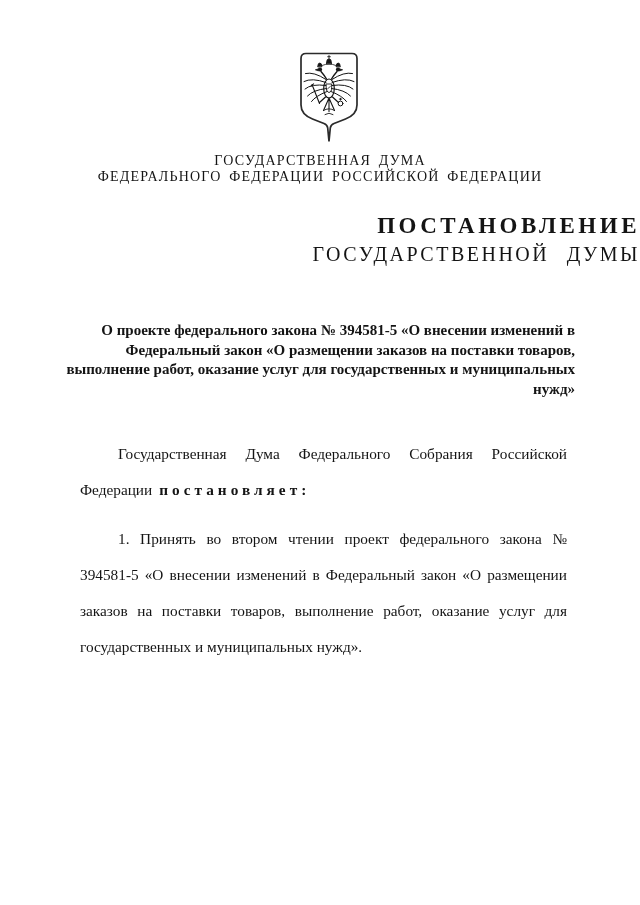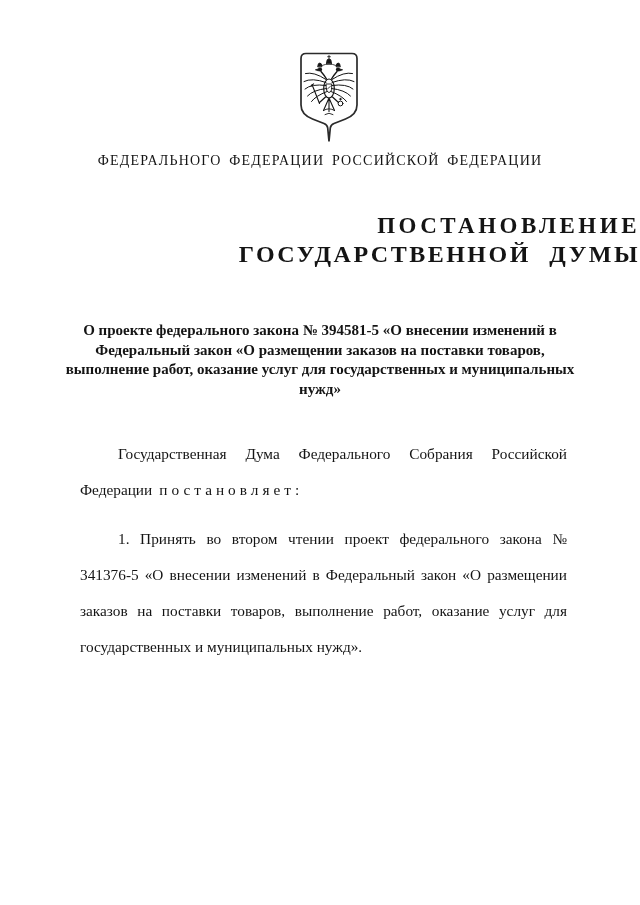--- a/index.html
+++ b/index.html
@@ -37,50 +37,50 @@
     width: 640px;
     text-align: right;
   }
   .title-main {
     font-size: 23px;
     font-weight: bold;
     letter-spacing: 3.5px;
     line-height: 31px;
   }
   .title-sub {
-    font-size: 24px;
-    font-weight: bold;
+    font-size: 20px;
+    font-weight: normal;
     letter-spacing: 2.5px;
     word-spacing: 10px;
     line-height: 26px;
   }
   .subject {
     position: absolute;
     top: 321px;
     left: 65px;
     width: 510px;
-    text-align: center;
+    text-align: right;
     font-weight: bold;
     font-size: 15px;
     line-height: 19.5px;
   }
   .para {
     position: absolute;
     left: 80px;
     width: 487px;
     text-align: justify;
     font-size: 15.3px;
     line-height: 36px;
     text-indent: 38px;
     margin: 0;
   }
   .para-1 { top: 436px; }
   .para-2 { top: 521px; }
   .resolves {
-    font-weight: normal;
+    font-weight: bold;
     letter-spacing: 4px;
     margin-left: 7px;
     margin-top: 28px;
   }
 </style>
 </head>
 <body>
 
 <div class="page">
 
@@ -129,27 +129,28 @@
         <circle cx="43.5" cy="51.5" r="2.4" stroke-width="1"></circle>
         <path d="M43.5,48 V46.2 M42.3,47.1 H44.7" stroke-width="0.9"></path>
 
         <path d="M32,46 L26.5,58.5 M32,46.5 L32,59.5 M32,46 L37.5,58.5" stroke-width="1.1"></path>
         <path d="M26.5,58.5 Q32,55 37.5,58.5 M28,62.5 Q32,59.8 36,62.5" stroke-width="0.9"></path>
       </g>
     </svg>
   </div>
 
   <div class="org-header">
+    <div>ГОСУДАРСТВЕННАЯ ДУМА</div>
     <div>ФЕДЕРАЛЬНОГО ФЕДЕРАЦИИ РОССИЙСКОЙ ФЕДЕРАЦИИ</div>
   </div>
 
   <div class="title-block">
     <div class="title-main">ПОСТАНОВЛЕНИЕ</div>
     <div class="title-sub">ГОСУДАРСТВЕННОЙ ДУМЫ</div>
   </div>
 
   <div class="subject">О проекте федерального закона № 394581-5 «О внесении изменений в Федеральный закон «О размещении заказов на поставки товаров, выполнение работ, оказание услуг для государственных и муниципальных нужд»</div>
 
   <p class="para para-1"><span>Государственная Дума Федерального Собрания Российской Федерации</span><span class="resolves">постановляет:</span></p>
 
-  <p class="para para-2">1. Принять во втором чтении проект федерального закона № 341376-5 «О внесении изменений в Федеральный закон «О размещении заказов на поставки товаров, выполнение работ, оказание услуг для государственных и муниципальных нужд».</p>
+  <p class="para para-2">1. Принять во втором чтении проект федерального закона № 394581-5 «О внесении изменений в Федеральный закон «О размещении заказов на поставки товаров, выполнение работ, оказание услуг для государственных и муниципальных нужд».</p>
 
 </div>
 
 </body></html>

